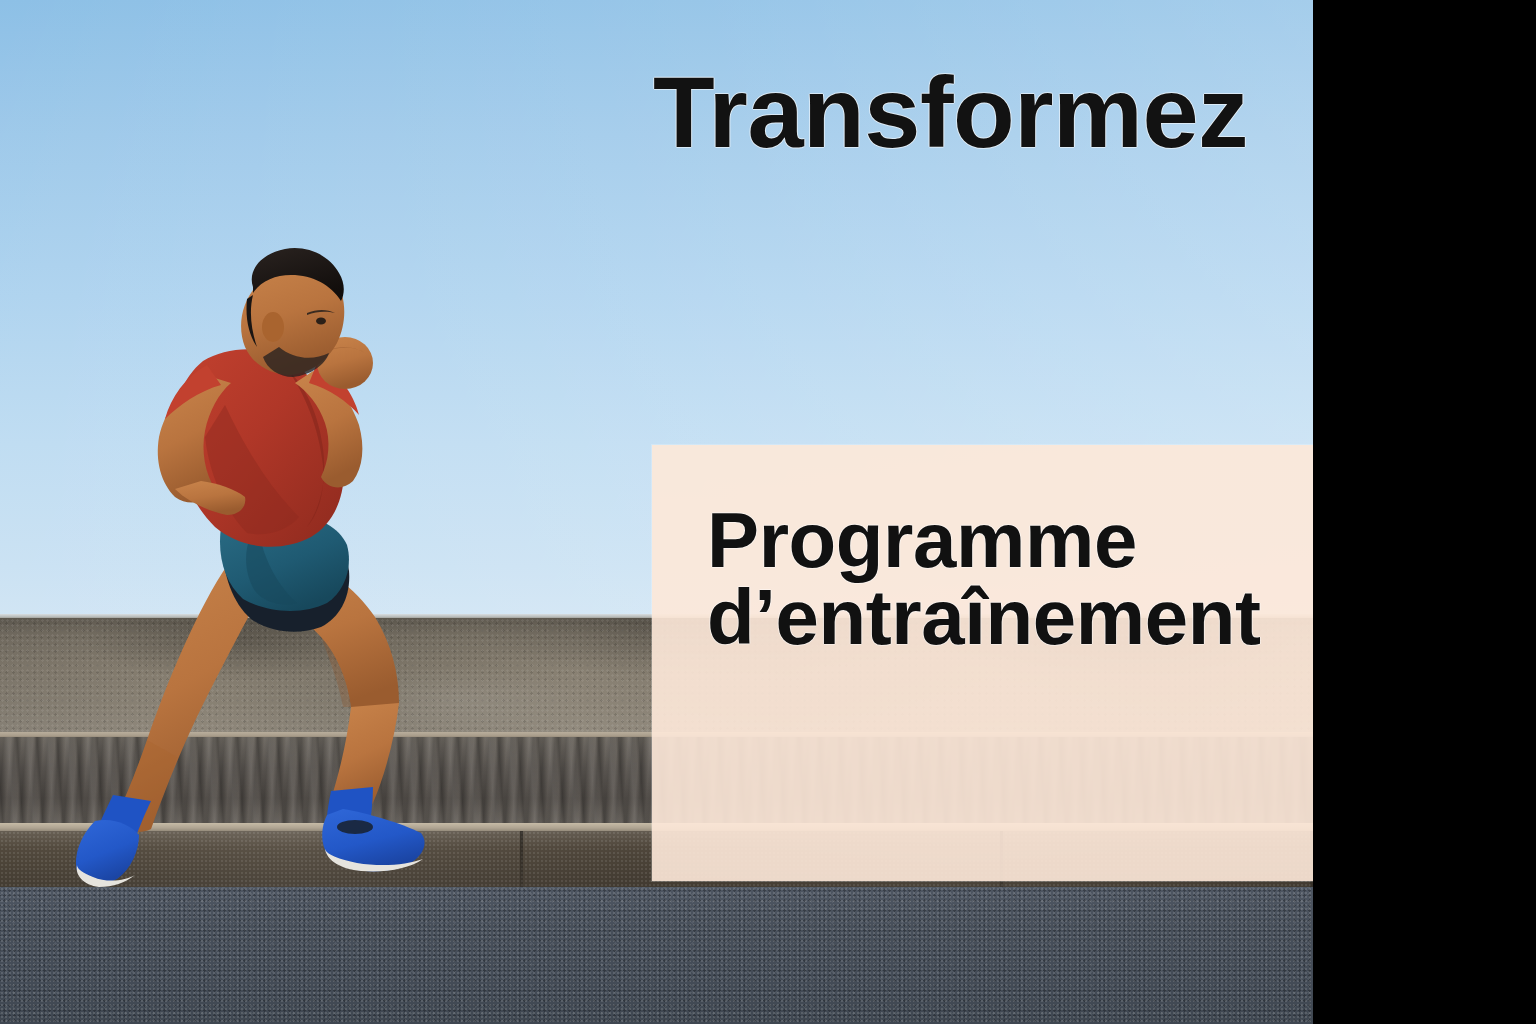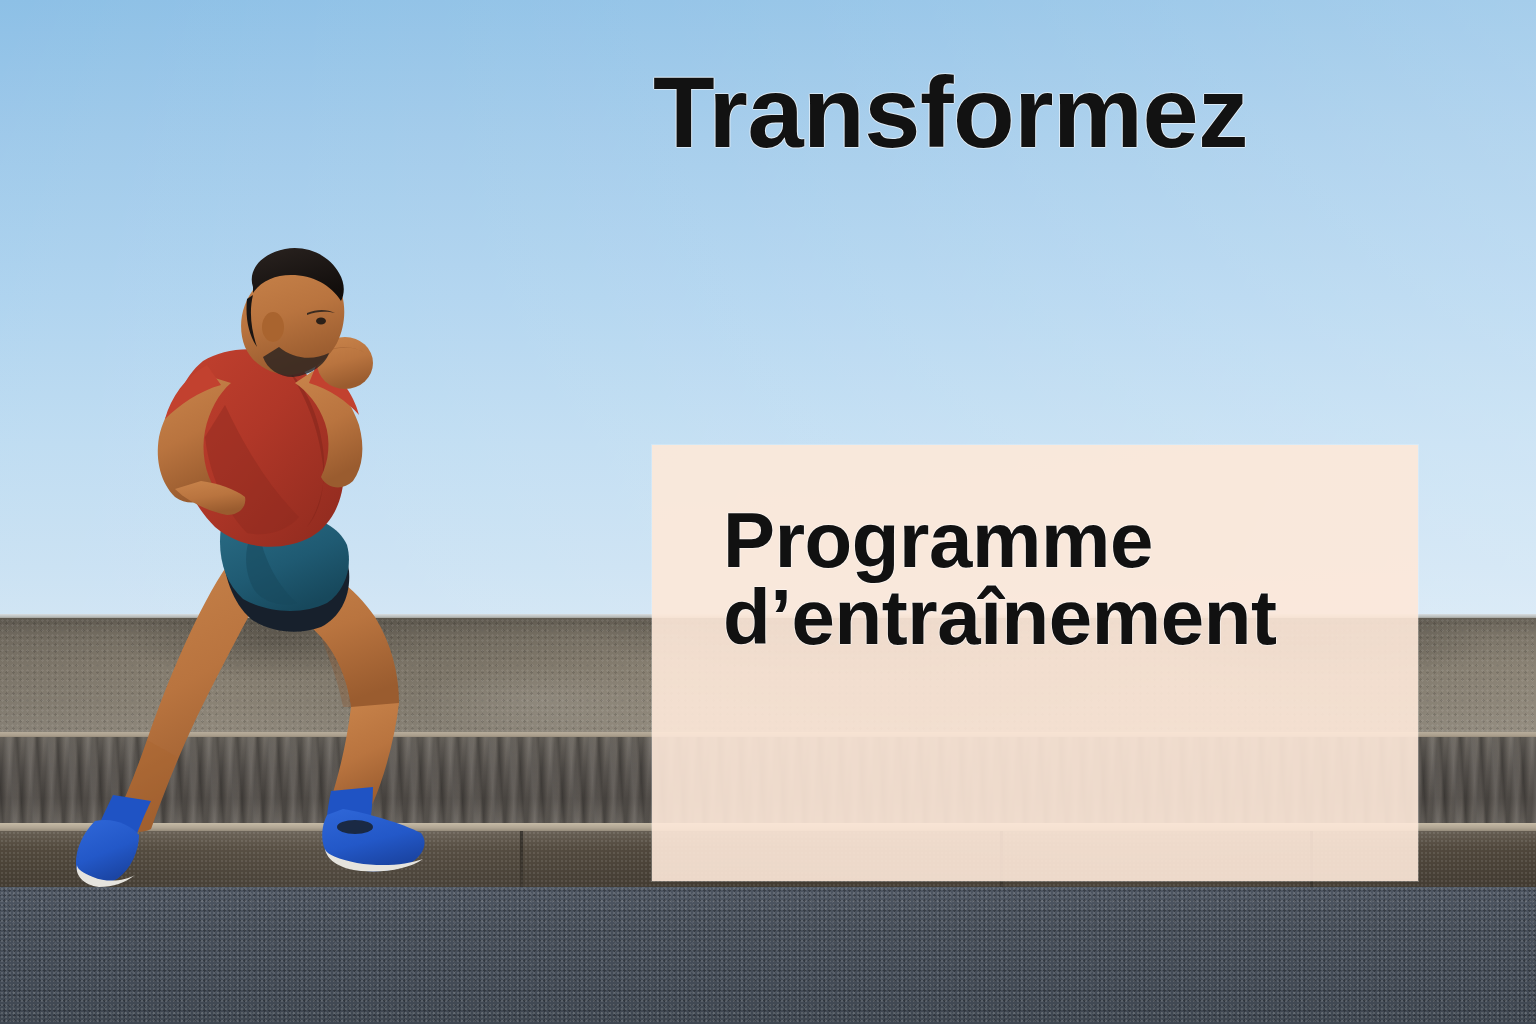--- a/index.html
+++ b/index.html
@@ -1,21 +1,22 @@
 <!DOCTYPE html>
 <html><head>
 <meta charset="utf-8">
 <style>
   html,body{margin:0;padding:0;background:#000;}
   body{font-family:"Liberation Sans","DejaVu Sans",sans-serif;}
 
   #stage{
     position:relative;
-    width:1536px;height:1024px;
+    width:1273px;height:1024px;
     overflow:hidden;
+    padding-left:40px;
   }
 
   
   .layer{position:absolute;left:0;width:100%;}
 
   #sky{
     top:0;height:616px;
     background:
       linear-gradient(115deg,
         rgba(255,255,255,0.00) 0%,
@@ -165,21 +166,20 @@
     background:rgba(253,232,216,0.91);
     box-shadow:0 0 0 1px rgba(255,255,255,0.22);
     overflow:hidden;
   }
   #panel-text{
     position:absolute;
     left:55px;top:57px;
     width:700px;
     color:#111111;
     letter-spacing:-.4px;
-    margin-left:16px;
   }
   .pl-line{
     display:block;
     font-weight:700;
     font-size:78px;
     line-height:.99;
     white-space:nowrap;
     text-shadow:
        1px 0 0 rgba(255,255,255,.45),
       -1px 0 0 rgba(255,255,255,.45),

